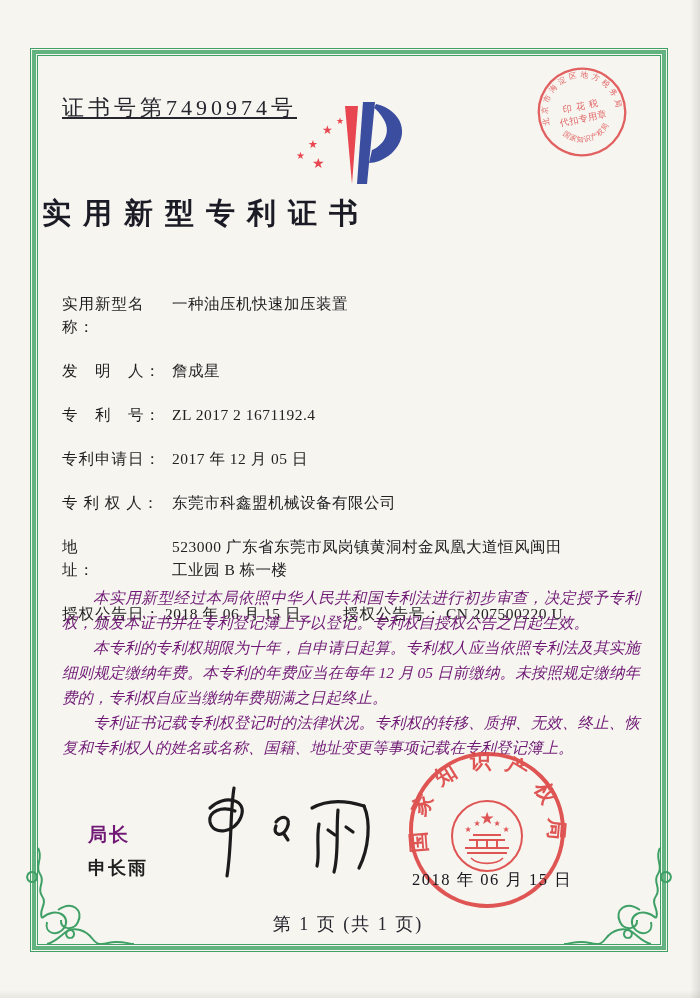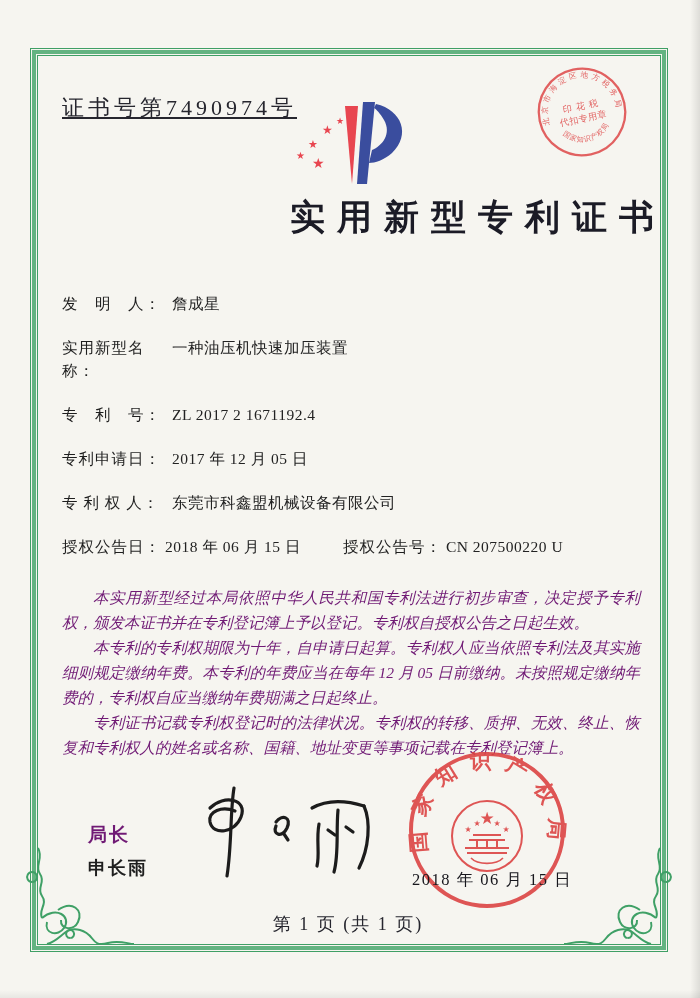--- a/index.html
+++ b/index.html
@@ -18,22 +18,22 @@
   .frame-outer{position:absolute;left:30px;top:48px;width:636px;height:902px;
     border:1px solid #3f9f65;}
   .frame-band{position:absolute;left:1px;top:1px;right:1px;bottom:1px;
     border:4px solid #63b381;}
   .frame-inner{position:absolute;left:6px;top:6px;right:6px;bottom:6px;
     border:1px solid #3f9f65;}
 
   .cert-no{position:absolute;left:62px;top:93px;font-size:22px;letter-spacing:4px;color:#26262e;text-decoration:underline;}
 
   .logo{position:absolute;left:288px;top:100px;}
-  .title{position:absolute;left:30px;top:194px;width:636px;text-align:right;
-    font-size:35px;font-weight:700;letter-spacing:12px;text-indent:12px;color:#1b1b26;}
+  .title{position:absolute;left:30px;top:194px;width:636px;text-align:left;
+    font-size:29px;font-weight:700;letter-spacing:12px;text-indent:12px;color:#1b1b26;}
 
   .fields{position:absolute;left:62px;top:292px;width:578px;font-size:15.5px;color:#222;}
   .frow{display:flex;line-height:23px;margin-bottom:21px;}
   .flabel{flex:0 0 110px;letter-spacing:1px;color:#1e1e1e;}
   .fvalue{flex:1;letter-spacing:0.5px;white-space:pre-line;}
   .frow-double{display:flex;}
   .frow-double .pair{display:flex;line-height:23px;}
   .frow-double .pair+.pair{margin-left:42px;}
   .frow-double .pair .flabel{flex:0 0 auto;margin-right:4px;}
 
@@ -100,38 +100,43 @@
       </text>
       <text x="50" y="47" font-size="9.5" fill="#e05555" text-anchor="middle" letter-spacing="1">印 花 税</text>
       <text x="50" y="60" font-size="9.5" fill="#e05555" text-anchor="middle" letter-spacing="0.5">代扣专用章</text>
     </svg>
   </div>
 
   <div class="title">实用新型专利证书</div>
 
   <div class="fields">
     <div class="frow">
+      <span class="flabel">实用新型名称：</span>
+      <span class="fvalue">一种油压机快速加压装置</span>
+    </div>
+    <div class="frow">
       <span class="flabel">发　明　人：</span>
       <span class="fvalue">詹成星</span>
     </div>
     <div class="frow">
-      <span class="flabel">实用新型名称：</span>
-      <span class="fvalue">一种油压机快速加压装置</span>
-    </div>
-    <div class="frow">
       <span class="flabel">专　利　号：</span>
       <span class="fvalue">ZL 2017 2 1671192.4</span>
     </div>
     <div class="frow">
       <span class="flabel">专利申请日：</span>
       <span class="fvalue">2017 年 12 月 05 日</span>
     </div>
     <div class="frow">
       <span class="flabel">专 利 权 人：</span>
       <span class="fvalue">东莞市科鑫盟机械设备有限公司</span>
+    </div>
+    <div class="frow">
+      <span class="flabel">地　　　　址：</span>
+      <span class="fvalue">523000 广东省东莞市凤岗镇黄洞村金凤凰大道恒风闽田
+工业园 B 栋一楼</span>
     </div>
     <div class="frow frow-double">
       <span class="pair">
         <span class="flabel">授权公告日：</span>
         <span class="fvalue">2018 年 06 月 15 日</span>
       </span>
       <span class="pair">
         <span class="flabel">授权公告号：</span>
         <span class="fvalue">CN 207500220 U</span>
       </span>

